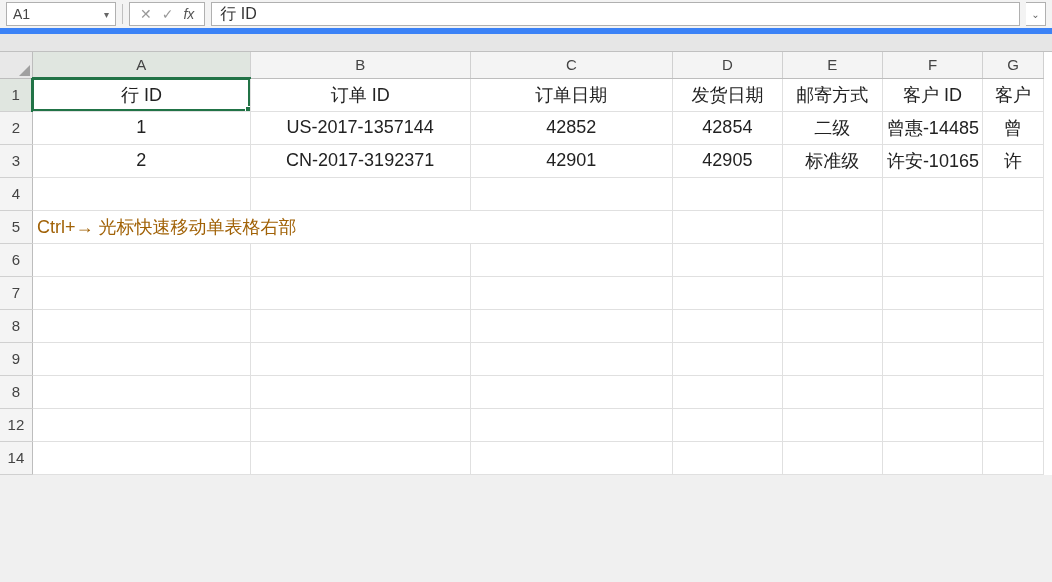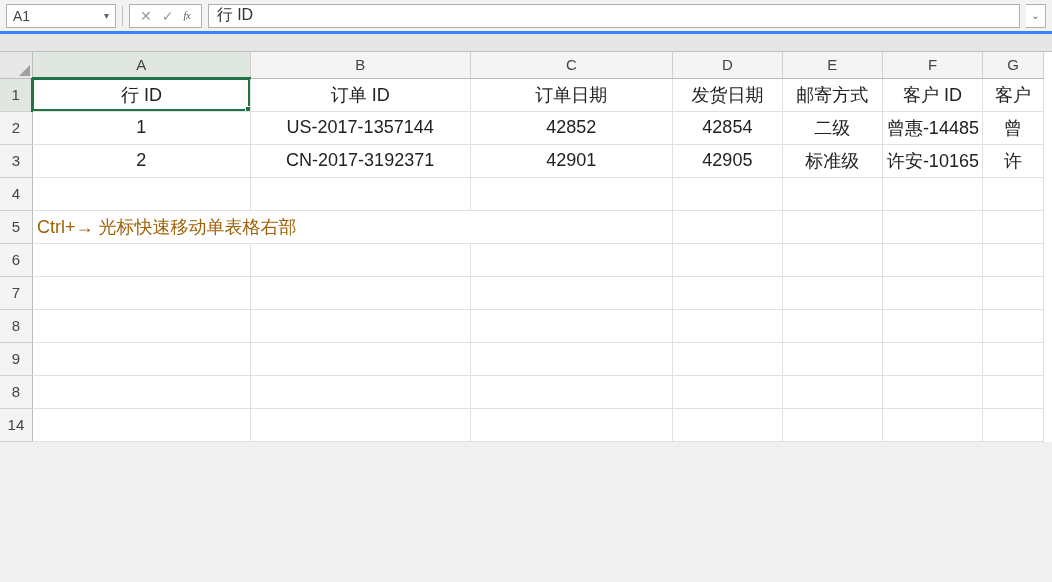--- a/index.html
+++ b/index.html
@@ -11,21 +11,21 @@
     width: 1052px;
     height: 582px;
   }
 
   
   .formula-bar {
     display: flex;
     align-items: center;
     height: 34px;
     background: #f3f3f3;
-    border-bottom: 3px solid #3b82f6;
+    border-bottom: 6px solid #3b82f6;
     padding: 4px 6px;
     gap: 6px;
   }
   .name-box {
     width: 110px;
     height: 24px;
     background: #ffffff;
     border: 1px solid #b0b0b0;
     display: flex;
     align-items: center;
@@ -52,23 +52,23 @@
     border: 1px solid #b0b0b0;
     padding: 0 10px;
   }
   .fx-btn {
     color: #999;
     font-size: 14px;
     line-height: 1;
   }
   .fx-label {
     font-style: italic;
-    font-family: Liberation Serif, serif;
+    font-family: Liberation Sans, sans-serif;
     color: #555;
-    font-size: 10px;
+    font-size: 14px;
   }
   .formula-input {
     flex: 1;
     height: 24px;
     background: #ffffff;
     border: 1px solid #b0b0b0;
     padding: 0 8px;
     display: flex;
     align-items: center;
     color: #333;
@@ -318,20 +318,30 @@
           <th class="row-head">8</th>
           <td class="cell"></td>
           <td class="cell"></td>
           <td class="cell"></td>
           <td class="cell"></td>
           <td class="cell"></td>
           <td class="cell"></td>
           <td class="cell"></td>
         </tr>
         <tr>
+          <th class="row-head">12</th>
+          <td class="cell"></td>
+          <td class="cell"></td>
+          <td class="cell"></td>
+          <td class="cell"></td>
+          <td class="cell"></td>
+          <td class="cell"></td>
+          <td class="cell"></td>
+        </tr>
+        <tr>
           <th class="row-head">14</th>
           <td class="cell"></td>
           <td class="cell"></td>
           <td class="cell"></td>
           <td class="cell"></td>
           <td class="cell"></td>
           <td class="cell"></td>
           <td class="cell"></td>
         </tr>
       </tbody>

